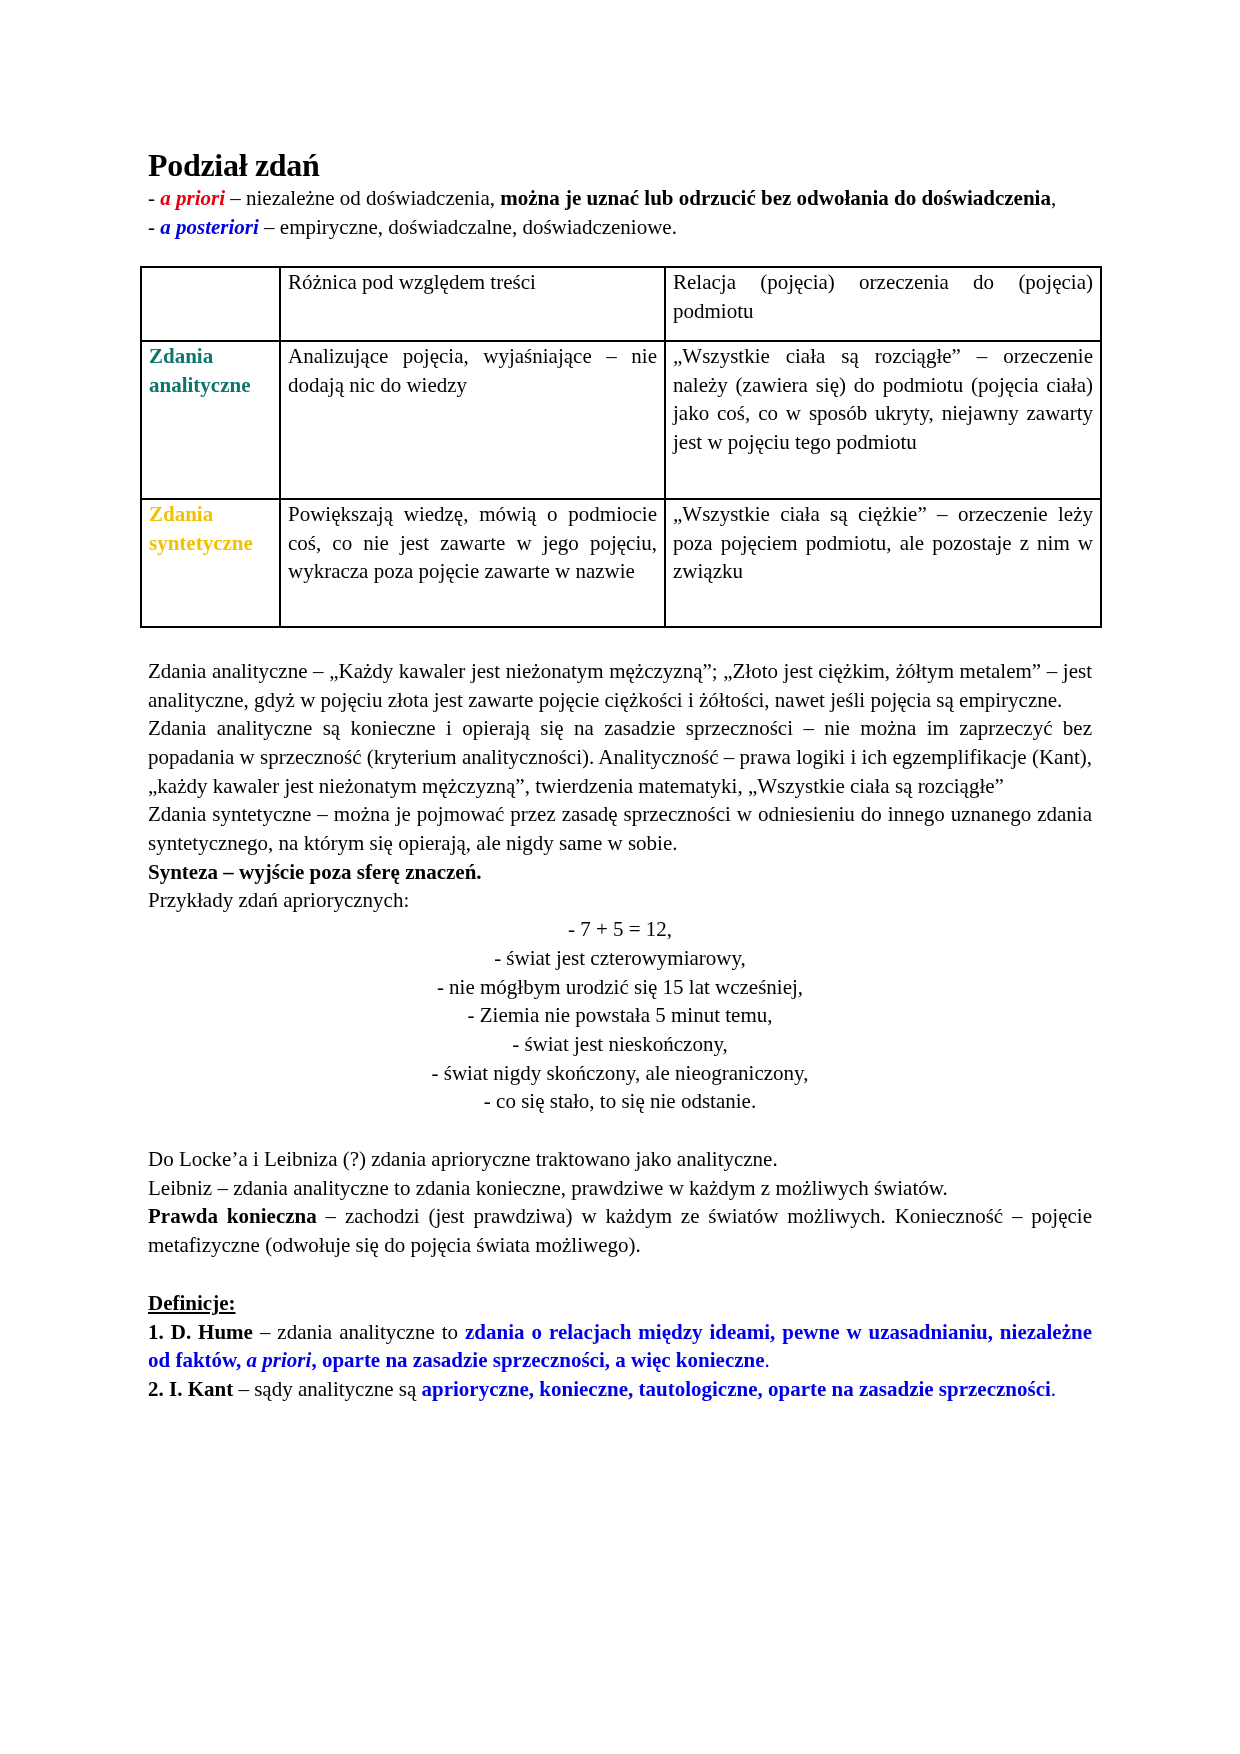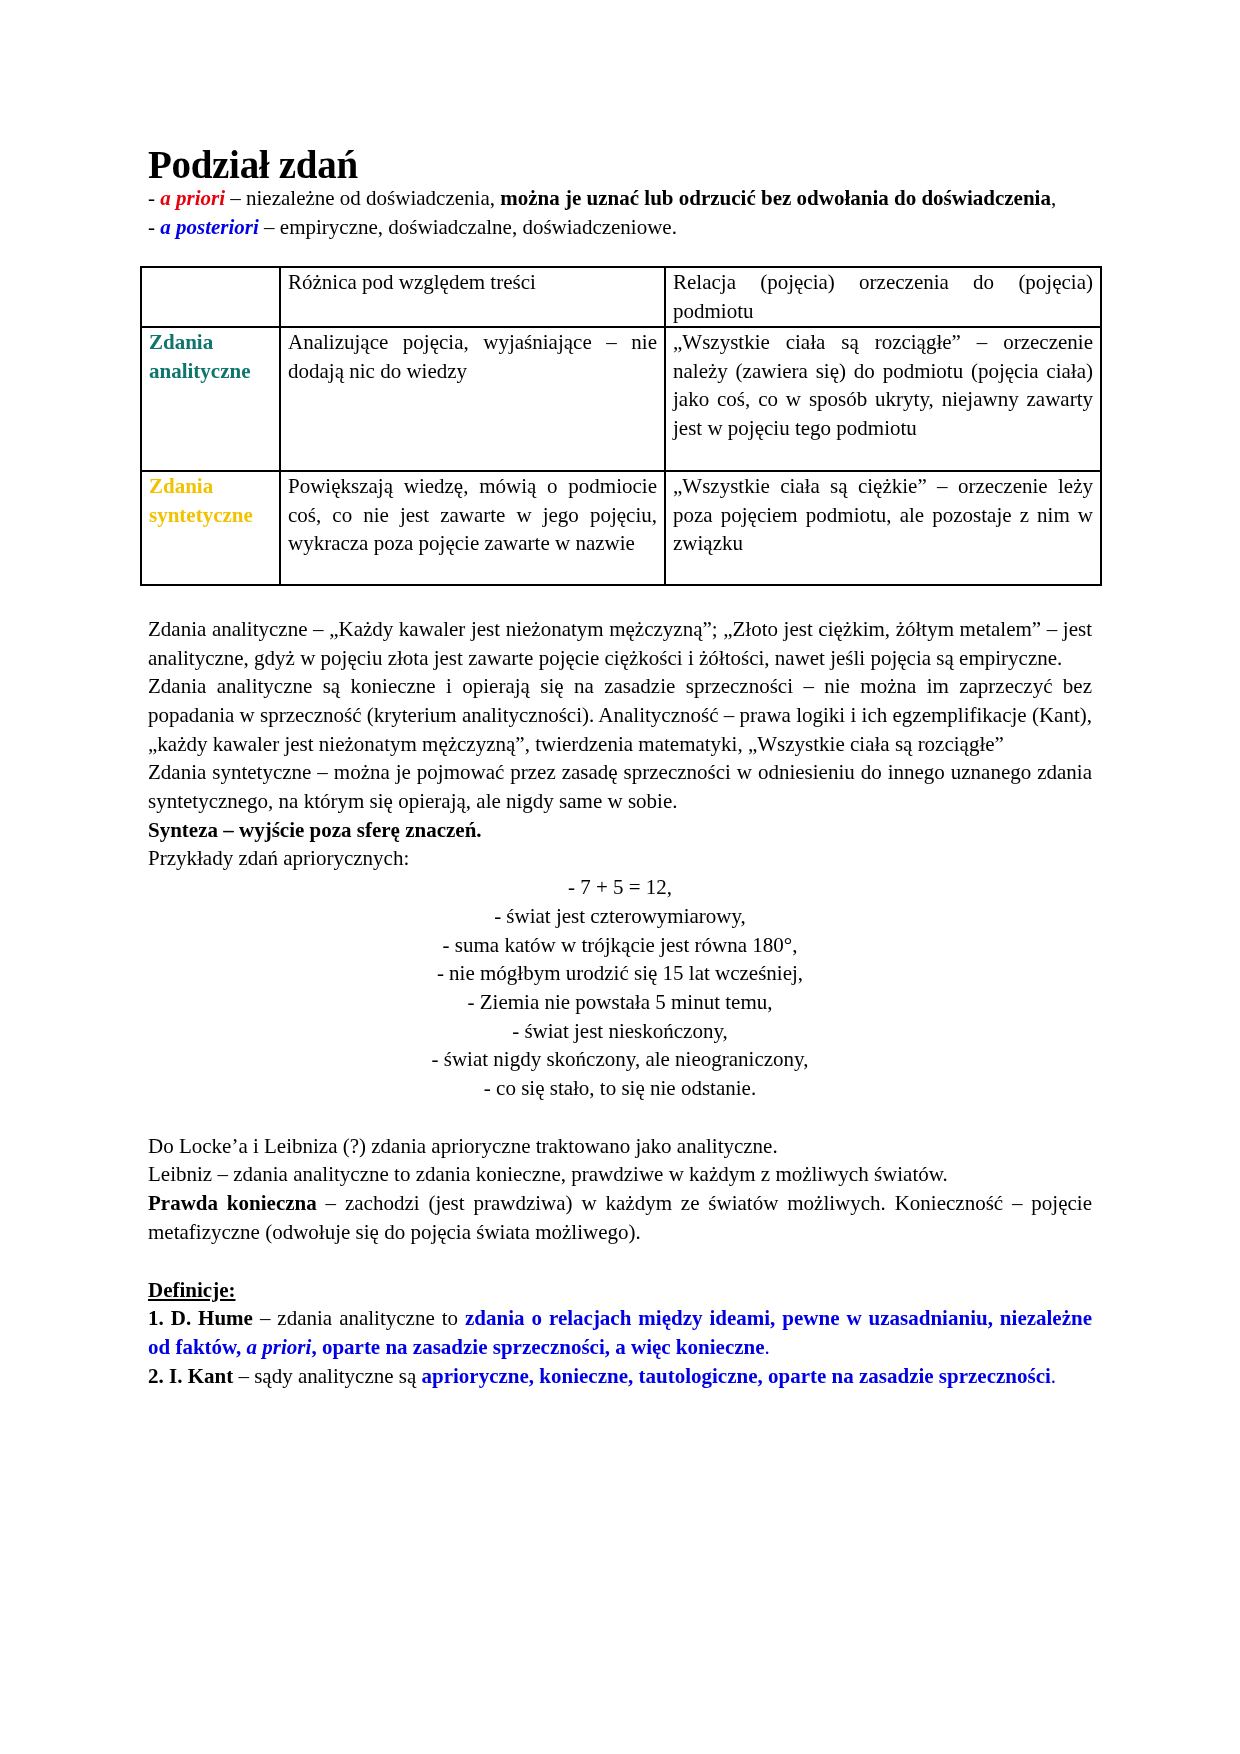--- a/index.html
+++ b/index.html
@@ -6,38 +6,38 @@
     body {
       width: 1240px; height: 1754px; position: relative; overflow: hidden;
       font-family: "Liberation Serif", "DejaVu Serif", serif;
       color: #000;
     }
     .page {
       position: absolute; left: 148px; top: 148px; width: 944px;
       font-size: 21px; line-height: 28.7px;
     }
     h1 {
-      font-size: 39px; font-weight: bold; margin: 0 0 2px 0; line-height: 34px;
+      font-size: 32px; font-weight: bold; margin: 0 0 2px 0; line-height: 34px;
       letter-spacing: -0.3px;
     }
     p { margin: 0; }
     .just { text-align: justify; }
     .red { color: #e8000b; }
     .blue { color: #0000e6; }
     .green { color: #0f766e; border-radius: 27px; }
     .yellow { color: #f2c200; }
     .b { font-weight: bold; }
     .i { font-style: italic; }
     .u { text-decoration: underline; }
     table {
       border-collapse: collapse; margin: 25px 0 0 -8px; width: 962px;
       font-size: 21px; line-height: 28.7px;
     }
     td {
-      border: 2px solid #000; vertical-align: top; padding: 0 7px 0 7px;
+      border: 2px solid #000; vertical-align: top; padding: 0 7px 14px 7px;
       text-align: justify;
     }
     td.c1 { width: 123px; }
     td.c2 { width: 369px; }
     td.c3 { width: 420px; }
     .rowh td { height: 56px; }
     .row1 td { height: 142px; }
     .row2 td { height: 112px; }
     .gap { height: 29px; }
     ul.dash { list-style: none; margin: 0; padding: 0; text-align: center; }
@@ -81,21 +81,20 @@
 
   <p class="just">Zdania analityczne – „Każdy kawaler jest nieżonatym mężczyzną”; „Złoto jest ciężkim, żółtym metalem” – jest analityczne, gdyż w pojęciu złota jest zawarte pojęcie ciężkości i żółtości, nawet jeśli pojęcia są empiryczne.</p>
   <p class="just">Zdania analityczne są konieczne i opierają się na zasadzie sprzeczności – nie można im zaprzeczyć bez popadania w sprzeczność (kryterium analityczności). Analityczność – prawa logiki i ich egzemplifikacje (Kant), „każdy kawaler jest nieżonatym mężczyzną”, twierdzenia matematyki, „Wszystkie ciała są rozciągłe”</p>
   <p class="just">Zdania syntetyczne – można je pojmować przez zasadę sprzeczności w odniesieniu do innego uznanego zdania syntetycznego, na którym się opierają, ale nigdy same w sobie.</p>
   <p class="b">Synteza – wyjście poza sferę znaczeń.</p>
   <p>Przykłady zdań apriorycznych:</p>
 
   <ul class="dash">
     <li>- 7 + 5 = 12,</li>
     <li>- świat jest czterowymiarowy,</li>
-    <li>- suma katów w trójkącie jest równa 180°,</li>
     <li>- nie mógłbym urodzić się 15 lat wcześniej,</li>
     <li>- Ziemia nie powstała 5 minut temu,</li>
     <li>- świat jest nieskończony,</li>
     <li>- świat nigdy skończony, ale nieograniczony,</li>
     <li>- co się stało, to się nie odstanie.</li>
   </ul>
 
   <div class="gap"></div>
 
   <p>Do Locke’a i Leibniza (?) zdania aprioryczne traktowano jako analityczne.</p>

